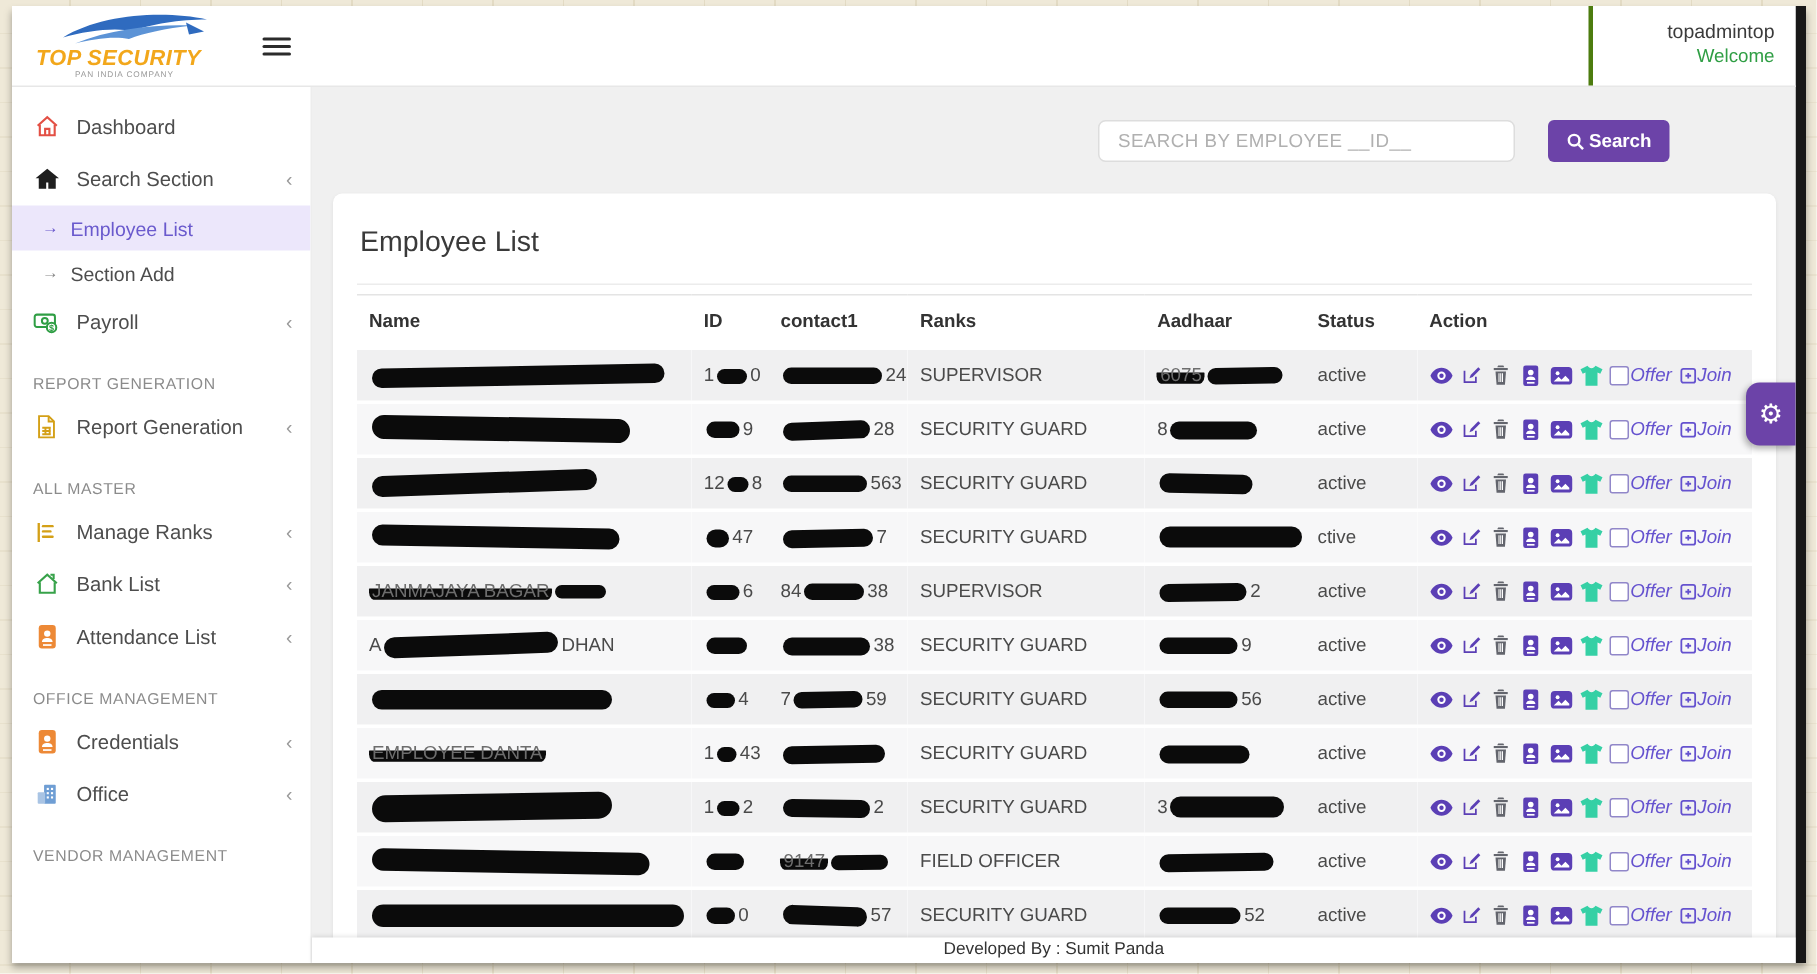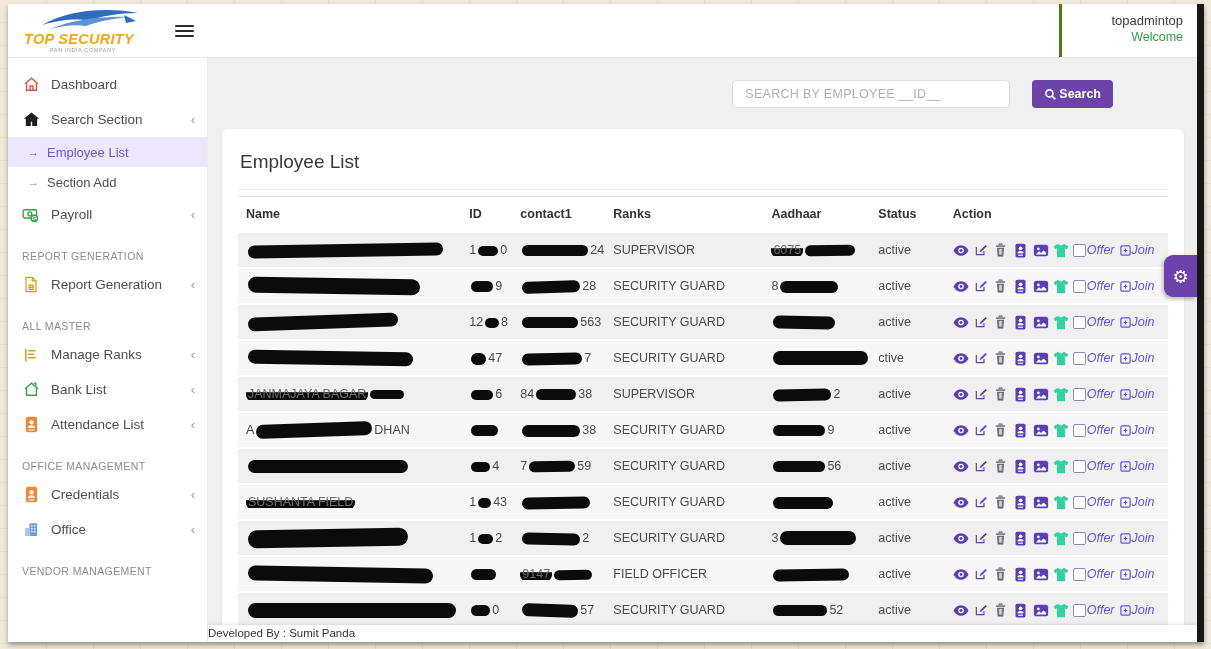--- a/index.html
+++ b/index.html
@@ -63,21 +63,21 @@
   
   .blob{display:inline-block;background:#0b0b0b;border-radius:10px;vertical-align:middle;margin:0 2px;}
   .struck{display:inline-block;color:#6d6d6d;padding:0 2px;border-radius:6px;
     background:linear-gradient(to bottom, transparent 36%, #0b0b0b 40%, #0b0b0b 90%, transparent 92%);}
   
   .act{display:flex;align-items:center;gap:4px;}
   .aicon{display:inline-flex;width:16px;height:16px;align-items:center;justify-content:center;cursor:pointer;}
   .offer,.join{font-style:italic;color:#6552cf;font-size:12.5px;cursor:pointer;display:inline-flex;align-items:center;}
   .cb{display:inline-block;width:11px;height:11px;border:1.5px solid #9187c9;border-radius:2px;background:#fff;margin-right:1px;cursor:pointer;}
   
-  .footer{position:absolute;left:200px;right:0;bottom:0;height:17px;background:#fff;box-shadow:0 -1px 3px rgba(0,0,0,.10);z-index:8;font-size:11.5px;color:#333;line-height:16px;}
+  .footer{position:absolute;left:200px;right:0;bottom:0;height:17px;background:#fff;box-shadow:0 -1px 3px rgba(0,0,0,.10);z-index:8;text-align:center;font-size:11.5px;color:#333;line-height:16px;}
   .fab{position:absolute;right:0;top:251px;width:33px;height:42px;background:#6c43a8;border-radius:9px 0 0 9px;z-index:9;display:flex;align-items:center;justify-content:center;color:#fff;font-size:18px;box-shadow:-1px 2px 4px rgba(0,0,0,.3);cursor:pointer;font-family:"DejaVu Sans",sans-serif;}
 </style>
 </head>
 <body>
 
 <div class="app">
 
   <div class="topbar">
     <div class="logo">
       <svg width="104" height="30" viewBox="0 0 104 30">
@@ -728,21 +728,21 @@
                         <rect x="3.5" y="3.5" width="17" height="17" rx="2.5"></rect>
                         <path d="M12 8.5v7M8.5 12h7"></path>
                       </svg>
                     </span>
                     <span>Join</span>
                   </span>
                 </div>
               </td>
             </tr>
             <tr class="r-even">
-              <td><span class="struck">SUSHANTA FIELD</span></td>
+              <td><span class="struck">EMPLOYEE DANTA</span></td>
               <td><span>1</span><span class="blob" style="width:13px;height:10px;"></span><span>43</span></td>
               <td><span class="blob" style="width:68px;height:12px;transform:rotate(-1deg);"></span></td>
               <td class="rank">SECURITY GUARD</td>
               <td><span class="blob" style="width:60px;height:12px;"></span></td>
               <td class="status">active</td>
               <td>
                 <div class="act">
                   <span class="aicon">
                     <svg width="16" height="13" viewBox="0 0 24 18">
                       <path d="M12 1C6.5 1 2 5.5 1 9c1 3.5 5.5 8 11 8s10-4.5 11-8c-1-3.5-5.5-8-11-8z" fill="#5b3fb5"></path>

